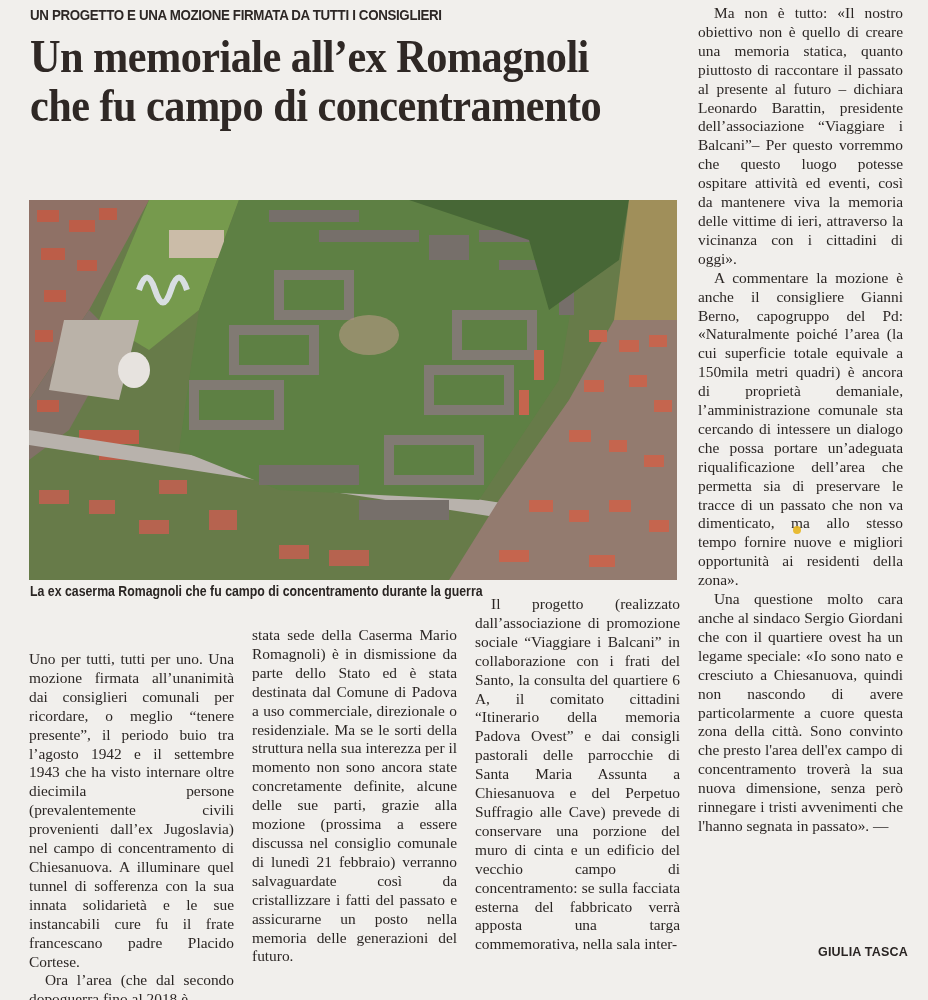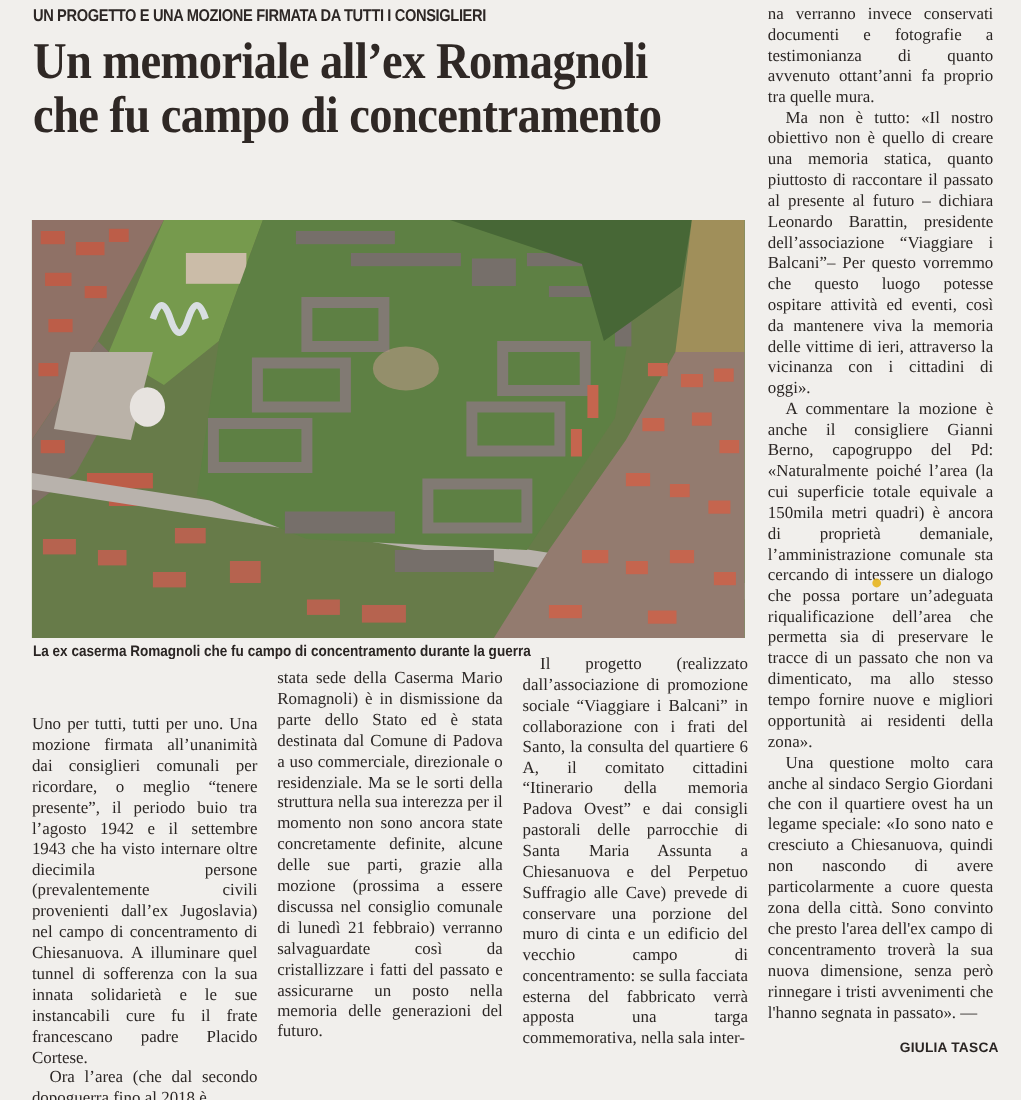--- a/index.html
+++ b/index.html
@@ -35,21 +35,21 @@
     white-space: nowrap;
   }
   .col {
     position: absolute; font-size: 15.4px; line-height: 18.9px;
     text-align: justify; hyphens: manual;
     font-family: "Liberation Serif", serif; color: #2b2624;
   }
   .col p { margin: 0; text-indent: 0; }
   .col p.ind { text-indent: 16px; }
   .col1 { left: 29px; top: 650px; width: 205px; }
-  .col2 { left: 252px; top: 608px; width: 205px; }
+  .col2 { left: 252px; top: 626px; width: 205px; }
   .col3 { left: 475px; top: 595px; width: 205px; }
   .col4 { left: 698px; top: 4px; width: 205px; }
   .byline {
     position: absolute; left: 818px; top: 945px;
     font-family: "Liberation Sans", sans-serif; font-weight: bold;
     font-size: 12.5px; color: #2a2523; letter-spacing: 0.2px; white-space: nowrap;
   }
   .mark { position: absolute; left: 793px; top: 526px; width: 8px; height: 8px; border-radius: 50%; background: #e7b51f; opacity: 0.9; }
 </style>
 </head>
@@ -157,20 +157,19 @@
     <p>Uno per tutti, tutti per uno. Una mozione firmata all’unanimità dai consiglieri comunali per ricordare, o meglio “tenere presente”, il periodo buio tra l’agosto 1942 e il settembre 1943 che ha visto internare oltre diecimila persone (prevalentemente civili provenienti dall’ex Jugoslavia) nel campo di concentramento di Chiesanuova. A illuminare quel tunnel di sofferenza con la sua innata solidarietà e le sue instancabili cure fu il frate francescano padre Placido Cortese.</p>
     <p class="ind">Ora l’area (che dal secondo dopoguerra fino al 2018 è</p>
   </div>
   <div class="col col2">
     <p>stata sede della Caserma Mario Romagnoli) è in dismissione da parte dello Stato ed è stata destinata dal Comune di Padova a uso commerciale, direzionale o residenziale. Ma se le sorti della struttura nella sua interezza per il momento non sono ancora state concretamente definite, alcune delle sue parti, grazie alla mozione (prossima a essere discussa nel consiglio comunale di lunedì 21 febbraio) verranno salvaguardate così da cristallizzare i fatti del passato e assicurarne un posto nella memoria delle generazioni del futuro.</p>
   </div>
   <div class="col col3">
     <p class="ind">Il progetto (realizzato dall’associazione di promozione sociale “Viaggiare i Balcani” in collaborazione con i frati del Santo, la consulta del quartiere 6 A, il comitato cittadini “Itinerario della memoria Padova Ovest” e dai consigli pastorali delle parrocchie di Santa Maria Assunta a Chiesanuova e del Perpetuo Suffragio alle Cave) prevede di conservare una porzione del muro di cinta e un edificio del vecchio campo di concentramento: se sulla facciata esterna del fabbricato verrà apposta una targa commemorativa, nella sala inter-</p>
   </div>
   <div class="col col4">
-    <p>na verranno invece conservati documenti e fotografie a testimonianza di quanto avvenuto ottant’anni fa proprio tra quelle mura.</p>
     <p class="ind">Ma non è tutto: «Il nostro obiettivo non è quello di creare una memoria statica, quanto piuttosto di raccontare il passato al presente al futuro – dichiara Leonardo Barattin, presidente dell’associazione “Viaggiare i Balcani”– Per questo vorremmo che questo luogo potesse ospitare attività ed eventi, così da mantenere viva la memoria delle vittime di ieri, attraverso la vicinanza con i cittadini di oggi».</p>
     <p class="ind">A commentare la mozione è anche il consigliere Gianni Berno, capogruppo del Pd: «Naturalmente poiché l’area (la cui superficie totale equivale a 150mila metri quadri) è ancora di proprietà demaniale, l’amministrazione comunale sta cercando di intessere un dialogo che possa portare un’adeguata riqualificazione dell’area che permetta sia di preservare le tracce di un passato che non va dimenticato, ma allo stesso tempo fornire nuove e migliori opportunità ai residenti della zona».</p>
     <p class="ind">Una questione molto cara anche al sindaco Sergio Giordani che con il quartiere ovest ha un legame speciale: «Io sono nato e cresciuto a Chiesanuova, quindi non nascondo di avere particolarmente a cuore questa zona della città. Sono convinto che presto l'area dell'ex campo di concentramento troverà la sua nuova dimensione, senza però rinnegare i tristi avvenimenti che l'hanno segnata in passato». —</p>
   </div>
   <div class="mark"></div>
   <div class="byline">GIULIA TASCA</div>
 </div>
 
 </body></html>

